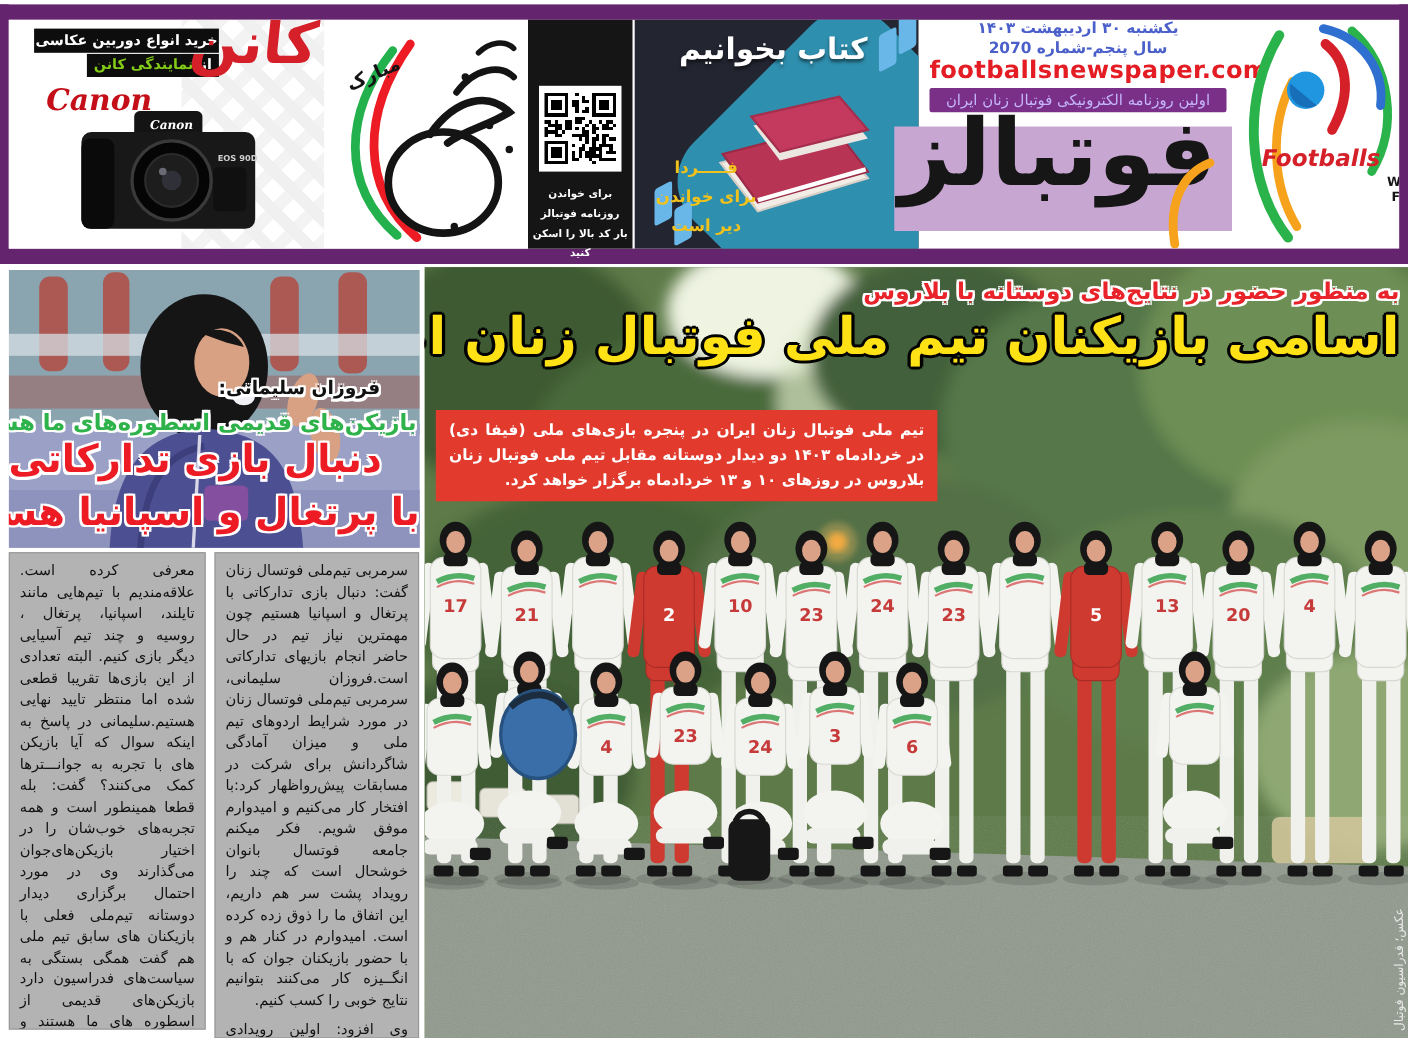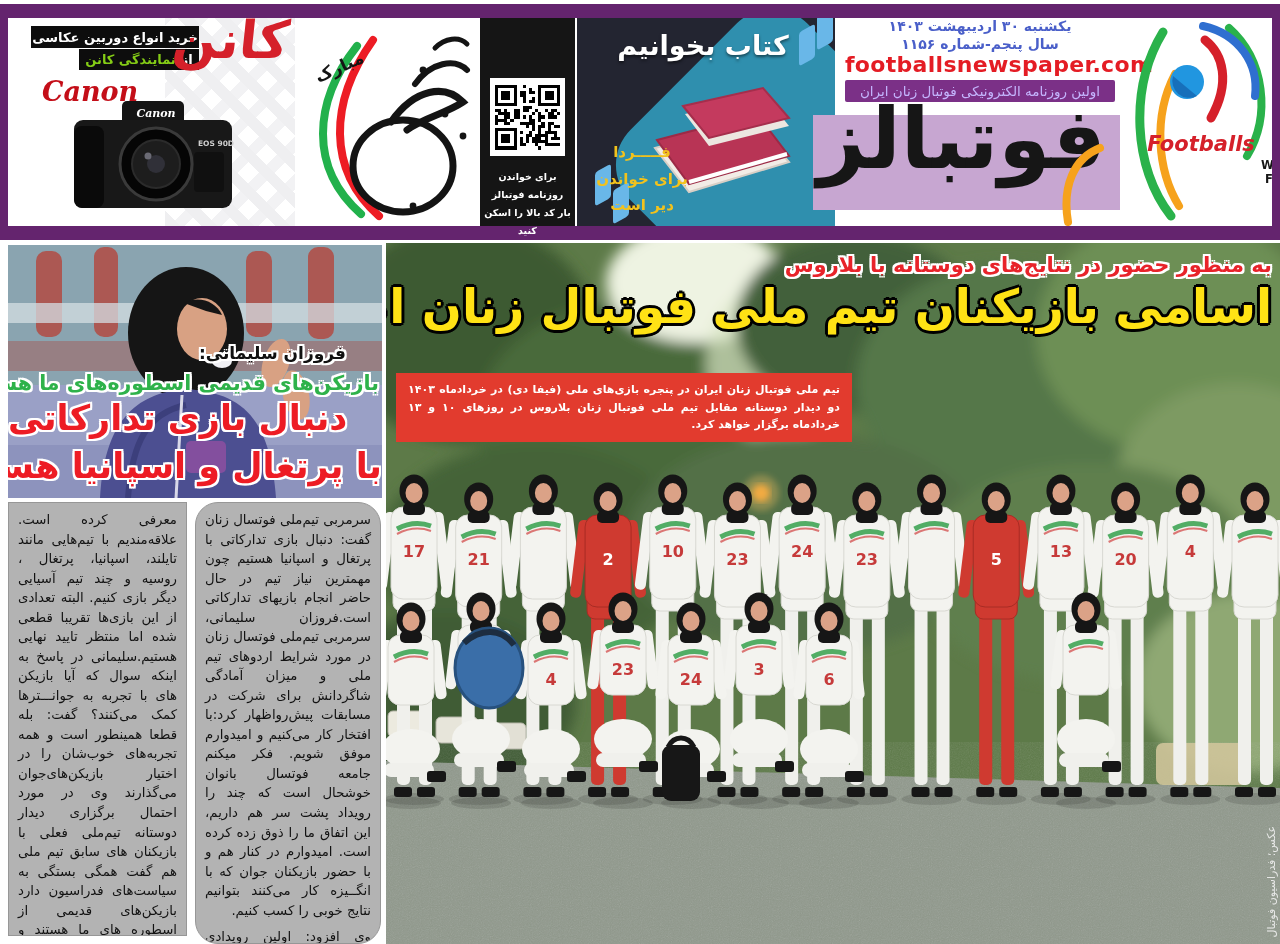--- a/index.html
+++ b/index.html
@@ -59,30 +59,30 @@
   .o-white { text-shadow:-2px -2px 0 #fff,2px -2px 0 #fff,-2px 2px 0 #fff,2px 2px 0 #fff,-2px 0 0 #fff,2px 0 0 #fff,0 -2px 0 #fff,0 2px 0 #fff; }
   .o-black { text-shadow:-2px -2px 0 #000,2px -2px 0 #000,-2px 2px 0 #000,2px 2px 0 #000,-3px 0 0 #000,3px 0 0 #000,0 -3px 0 #000,0 3px 0 #000; }
   .coach-kicker { position:absolute; right:36px; top:98px; color:#111; font-size:17px; font-weight:bold; }
   .coach-subhead { position:absolute; right:3px; top:126px; color:#2eb24a; font-size:20.5px; font-weight:bold; white-space:nowrap; }
   .coach-h1 { position:absolute; left:0; right:0; top:153px; text-align:left; color:#ed1c24; font-size:35px; font-weight:bold; white-space:nowrap; }
   .coach-h2 { position:absolute; left:0; right:0; top:201px; text-align:center; color:#ed1c24; font-size:35px; font-weight:bold; white-space:nowrap; }
 
   .news-col { background:var(--column-bg,#b3b3b3); border:1px solid #979797; color:#121212;
     font-size:13.3px; line-height:1.47; text-align:justify; padding:7px 9px; overflow:hidden; direction:rtl; }
   .news-col p + p { margin-top:7px; }
-  .col-1 { left:195px; top:502px; width:186px; height:442px;border-radius:23px; }
+  .col-1 { left:195px; top:502px; width:186px; height:442px; }
   .col-2 { left:8px; top:502px; width:179px; height:434px; }
 
   
   .team-photo { left:386px; top:243px; width:894px; height:701px; overflow:hidden; background:#5d7a48; }
   .main-kicker { position:absolute; right:8px; top:10px; color:#e8232a; font-size:21px; font-weight:bold; white-space:nowrap; }
   .main-headline { position:absolute; left:4px; right:8px; top:36px; text-align:center; color:#ffe215;
     font-size:47px; font-weight:bold; white-space:nowrap; }
   .lead-box { position:absolute; left:10px; top:130px; width:456px; background:var(--lead-bg,#e23b2e);
-    color:#fff; font-size:11px; font-weight:bold; line-height:1.6; padding:8px 12px; text-align:justify; }
+    color:#fff; font-size:14px; font-weight:bold; line-height:1.6; padding:8px 12px; text-align:justify; }
   .photo-credit { position:absolute; right:2px; bottom:6px; writing-mode:vertical-rl; transform:rotate(180deg);
     color:#efefef; font-size:11px; opacity:.92; letter-spacing:1px; }
 </style>
 </head>
 <body>
 
 <div class="page">
 
   <div class="abs frame" style="left:0;top:4px;width:1280px;height:14px"></div>
   <div class="abs frame" style="left:0;top:226px;width:1280px;height:14px"></div>
@@ -285,21 +285,21 @@
     </svg>
     <div class="book-slogan">
       <div>فـــــردا</div>
       <div>برای خواندن</div>
       <div>دیر است</div>
     </div>
   </div>
 
   <div class="abs issue-info">
     <div class="issue-date">یکشنبه ۳۰ اردیبهشت ۱۴۰۳</div>
-    <div class="issue-no">سال پنجم-شماره ۱۱۵۶</div>
+    <div class="issue-no">سال پنجم-شماره 2070</div>
     <div class="issue-site">footballsnewspaper.com</div>
     <div class="issue-tagline">اولین روزنامه الکترونیکی فوتبال زنان ایران</div>
   </div>
 
   <div class="abs nameplate">
     <div class="nameplate-title">فوتبالز</div>
     <svg style="position:absolute;right:14px;bottom:-16px" width="46" height="86" viewBox="0 0 46 86">
       <path d="M 8,82 C 2,46 14,18 40,8" fill="none" stroke="#f6a21c" stroke-width="8" stroke-linecap="round"></path>
     </svg>
   </div>

